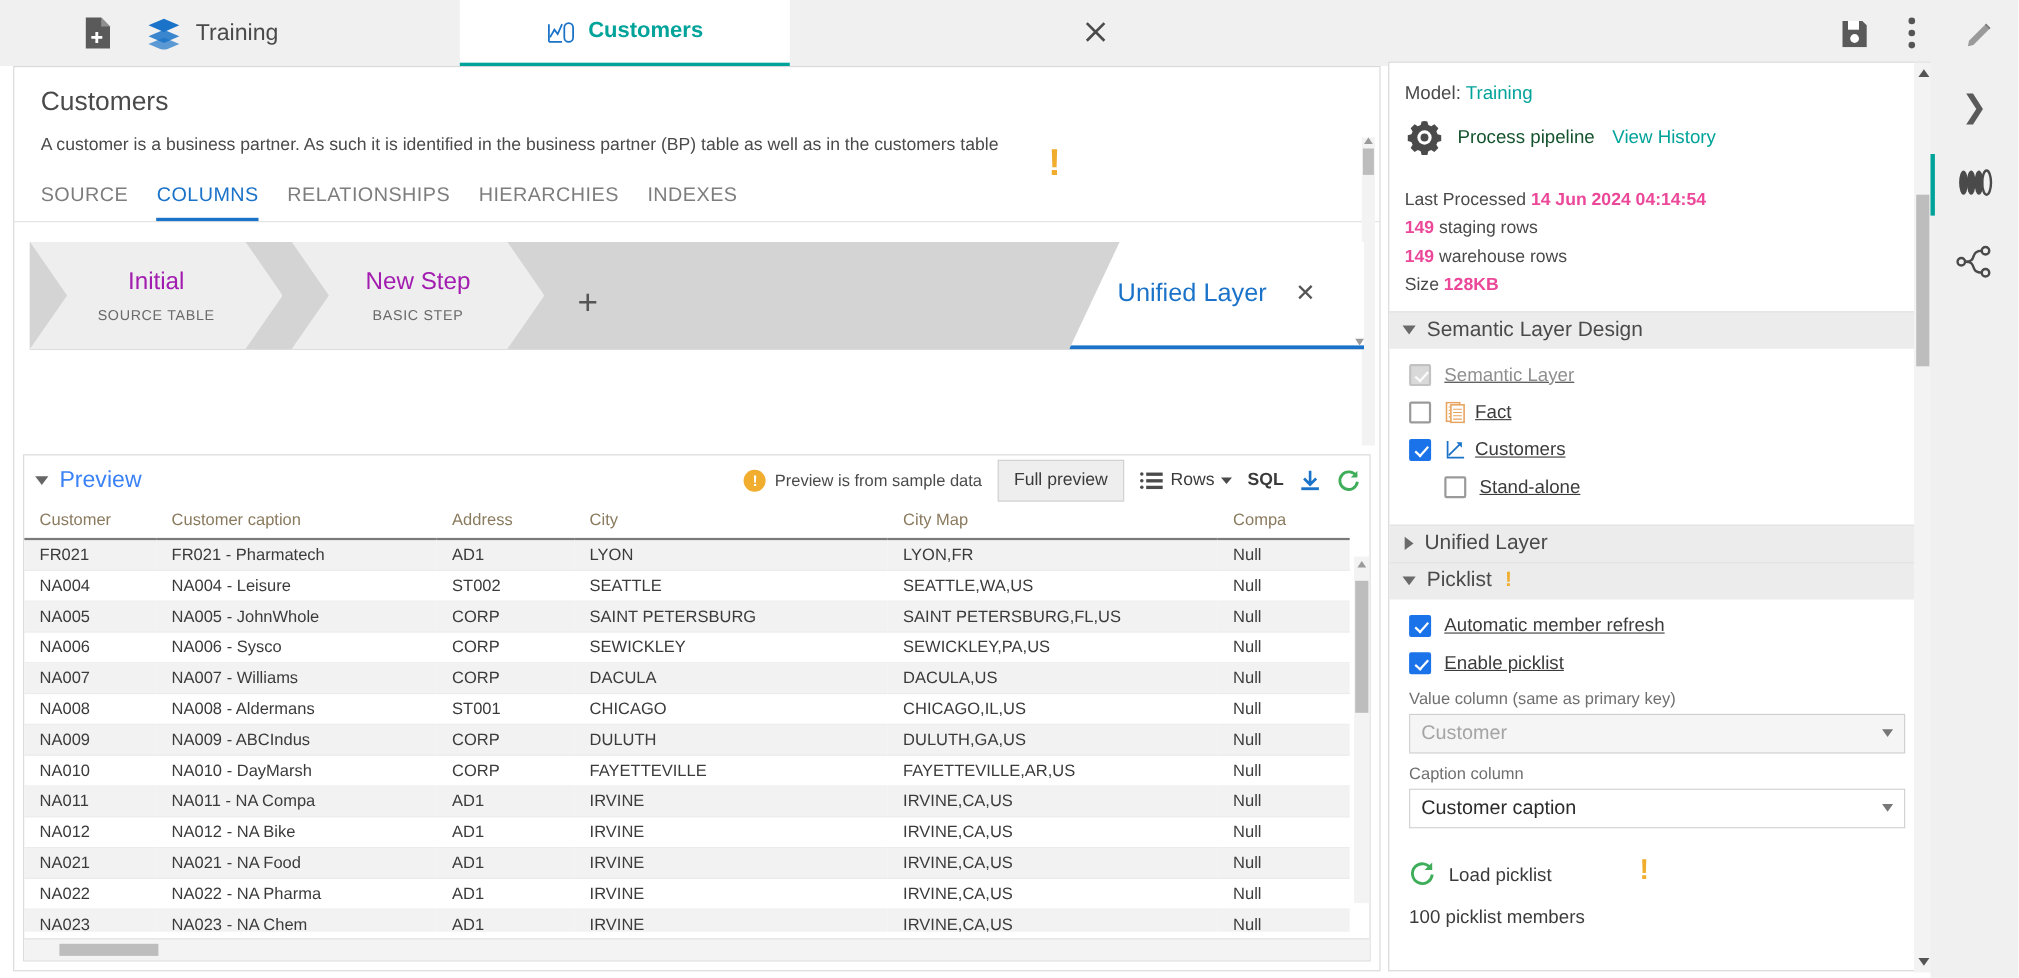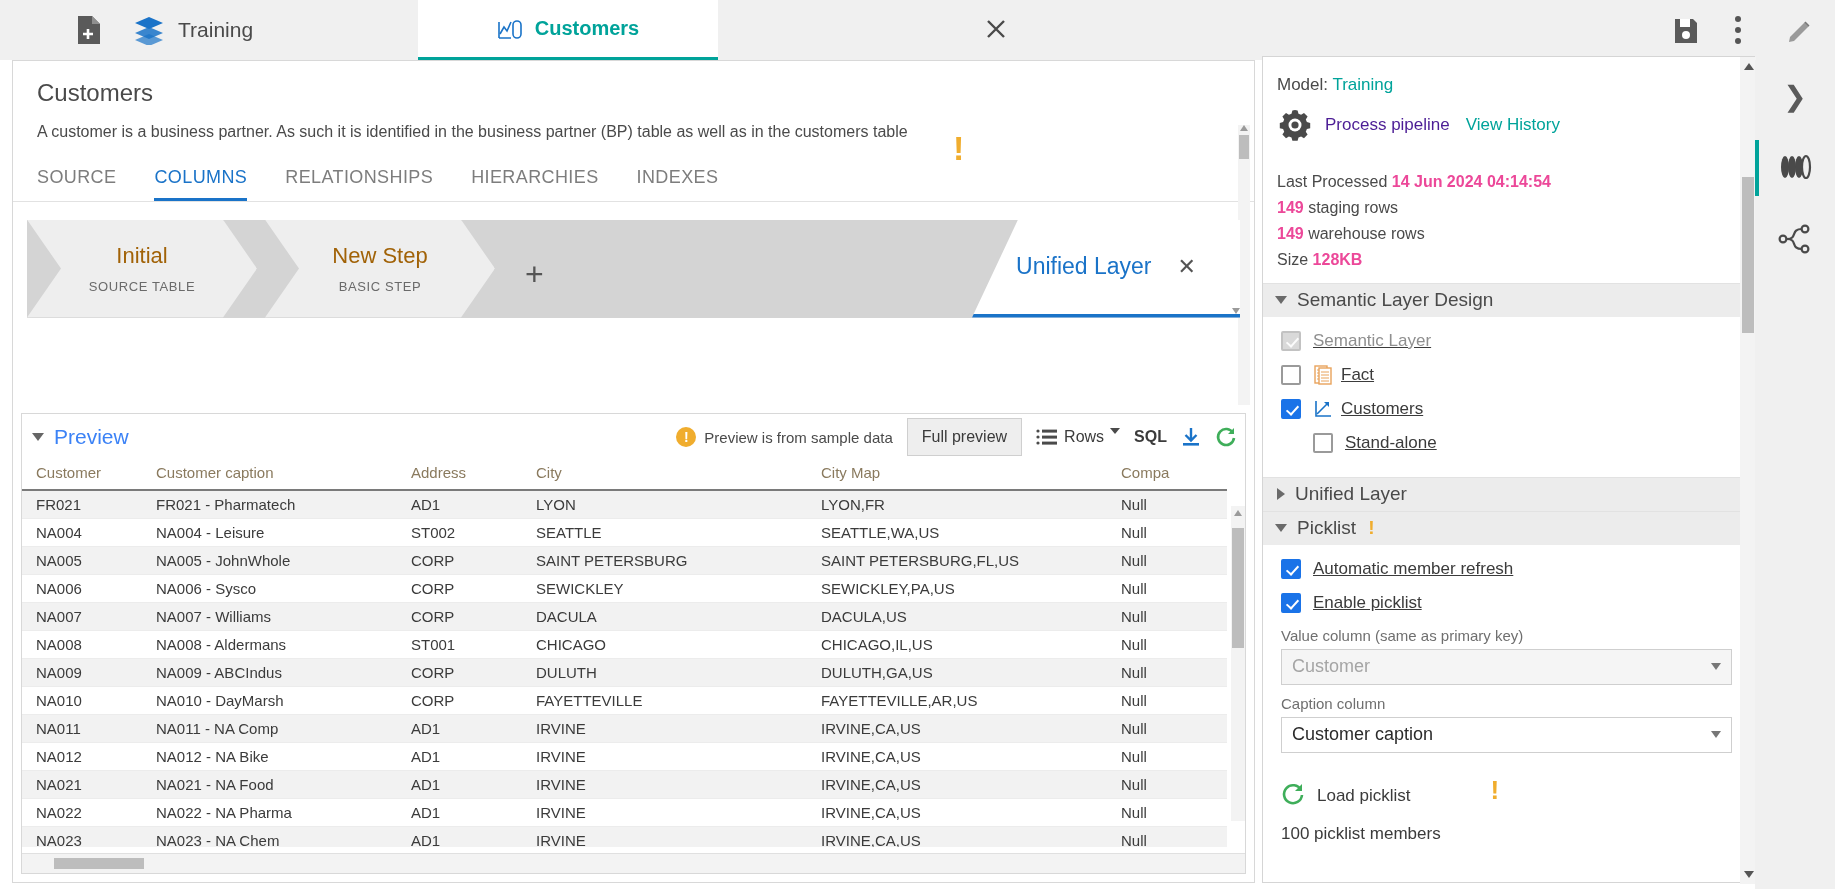--- a/index.html
+++ b/index.html
@@ -52,32 +52,32 @@
   .warn-bang {
     position:absolute; left:940px; top:70px;
     color:#f0ad2e; font-size:34px; font-weight:bold; line-height:1;
   }
 
   .main-scroll { position:absolute; right:4px; top:64px; width:12px; height:280px; background:#f3f3f3; }
   .main-scroll .thumb { position:absolute; top:10px; left:1px; width:10px; height:24px; background:#bdbdbd; }
   .main-scroll .up { position:absolute; top:0; left:2px; border-left:4px solid transparent; border-right:4px solid transparent; border-bottom:6px solid #9a9a9a; }
 
   
-  .subtabs { display:flex; gap:38px; padding:0 24px; margin-top:24px; border-bottom:1px solid #e2e2e2;text-align:center; }
+  .subtabs { display:flex; gap:26px; padding:0 24px; margin-top:24px; border-bottom:1px solid #e2e2e2;text-align:center; }
   .subtab { font-size:18px; letter-spacing:.4px; color:#7d7d7d; padding-bottom:10px; cursor:pointer; }
   .subtab.active { color:#1a73c8; border-bottom:3px solid #1a73c8; }
 
   
   .pipe-wrap { margin:18px 14px 0 14px; height:98px; background:#d4d4d4; position:relative; overflow:hidden; }
   .chev {
     position:absolute; top:0; height:98px; background:#eeeeee;
     display:flex; flex-direction:column; align-items:center; justify-content:center;
     box-shadow:2px 0 3px rgba(0,0,0,.13);
   }
-  .chev .t1 { font-size:22px; color:#a16207; }
+  .chev .t1 { font-size:22px; color:#a21caf; }
   .chev .t2 { font-size:13px; color:#6a6a6a; letter-spacing:.6px; margin-top:10px; }
   .c1 { left:0; width:230px; clip-path:polygon(0 0, 196px 0, 230px 49px, 196px 98px, 0 98px, 34px 49px); }
   .c2 { left:238px; width:230px; clip-path:polygon(0 0, 196px 0, 230px 49px, 196px 98px, 0 98px, 34px 49px); }
   .plus { position:absolute; left:498px; top:38px; font-size:32px; color:#555; cursor:pointer; line-height:1; }
   .chev-last {
     position:absolute; right:0; top:0; width:268px; height:98px; background:#ffffff;
     clip-path:polygon(46px 0, 268px 0, 268px 98px, 0 98px);
     border-bottom:4px solid #1a73c8;
     display:flex; align-items:center; justify-content:center;
   }
@@ -88,21 +88,21 @@
 
   
   .preview-panel { position:absolute; left:8px; right:8px; top:352px; bottom:8px; border:1px solid #d8d8d8; background:#fff; }
   .pv-bar { display:flex; align-items:center; height:46px; padding:0 10px; position:relative; }
   .pv-caret { border-left:6px solid transparent; border-right:6px solid transparent; border-top:8px solid #666; margin-right:10px; cursor:pointer; }
   .pv-title { font-size:21px; color:#3b82f6; }
   .pv-right { position:absolute; right:8px; display:flex; align-items:center; gap:14px; }
   .pv-sample { display:flex; align-items:center; font-size:15px; color:#4a4a4a; }
   .bang-circle { width:20px; height:20px; border-radius:50%; background:#f0ad2e; color:#fff; font-size:14px; font-weight:bold; display:flex; align-items:center; justify-content:center; margin-right:8px; }
   .full-prev { background:#eeeeee; border:1px solid #cfcfcf; font-size:16px; color:#3b3b3b; padding:9px 14px; cursor:pointer; }
-  .rows-btn { display:flex; font-size:16px; color:#3b3b3b; cursor:pointer; gap:6px; }
+  .rows-btn { display:flex; align-items:center; font-size:16px; color:#3b3b3b; cursor:pointer; gap:6px; }
   .rows-ico { width:22px; height:18px; }
   .sql-btn { font-size:16px; font-weight:bold; color:#3b3b3b; cursor:pointer; }
   .dl-ico { width:20px; height:20px; cursor:pointer; }
   .rf-ico { width:22px; height:22px; cursor:pointer; }
 
   
   .tbl-wrap { position:absolute; left:0; right:0; top:46px; bottom:26px; overflow:hidden; }
   table.grid { border-collapse:collapse; width:1205px; table-layout:fixed; }
   table.grid th {
     text-align:left; font-weight:normal; font-size:15px; color:#8a7a5e;
@@ -122,21 +122,21 @@
   
   .rpanel {
     position:absolute; left:1262px; top:56px; width:493px; height:827px;
     background:#ffffff; border:1px solid #d5d5d5;
   }
   .rp-top { padding:18px 14px 10px 14px; }
   .rp-model { font-size:17px; color:#4a4a4a; }
   .rp-model b { color:#00a39a; font-weight:normal; }
   .rp-pipe { display:flex; align-items:center; margin-top:12px; }
   .gear { width:36px; height:36px; margin-right:12px; }
-  .rp-pipe-label { font-size:17px; color:#4c1d95; }
+  .rp-pipe-label { font-size:17px; color:#14532d; }
   .rp-history { font-size:17px; color:#00a39a; margin-left:16px; cursor:pointer; }
   .rp-stats { margin-top:26px; font-size:16px; color:#4a4a4a; line-height:1.62; }
   .rp-stats b { color:#ec4899; }
 
   .sec-head {
     background:#ececec; height:34px; display:flex; align-items:center;
     padding-left:12px; font-size:19px; color:#4a4a4a; cursor:pointer;
     border-top:1px solid #e2e2e2;
   }
   .tri-down { border-left:6px solid transparent; border-right:6px solid transparent; border-top:8px solid #6a6a6a; margin-right:10px; }
@@ -406,21 +406,21 @@
             <tr>
               <td class="col-a">NA010</td>
               <td class="col-b">NA010 - DayMarsh</td>
               <td class="col-c">CORP</td>
               <td class="col-d">FAYETTEVILLE</td>
               <td class="col-e">FAYETTEVILLE,AR,US</td>
               <td class="col-f">Null</td>
             </tr>
             <tr class="odd">
               <td class="col-a">NA011</td>
-              <td class="col-b">NA011 - NA Comp</td>
+              <td class="col-b">NA011 - NA Compa</td>
               <td class="col-c">AD1</td>
               <td class="col-d">IRVINE</td>
               <td class="col-e">IRVINE,CA,US</td>
               <td class="col-f">Null</td>
             </tr>
             <tr>
               <td class="col-a">NA012</td>
               <td class="col-b">NA012 - NA Bike</td>
               <td class="col-c">AD1</td>
               <td class="col-d">IRVINE</td>

